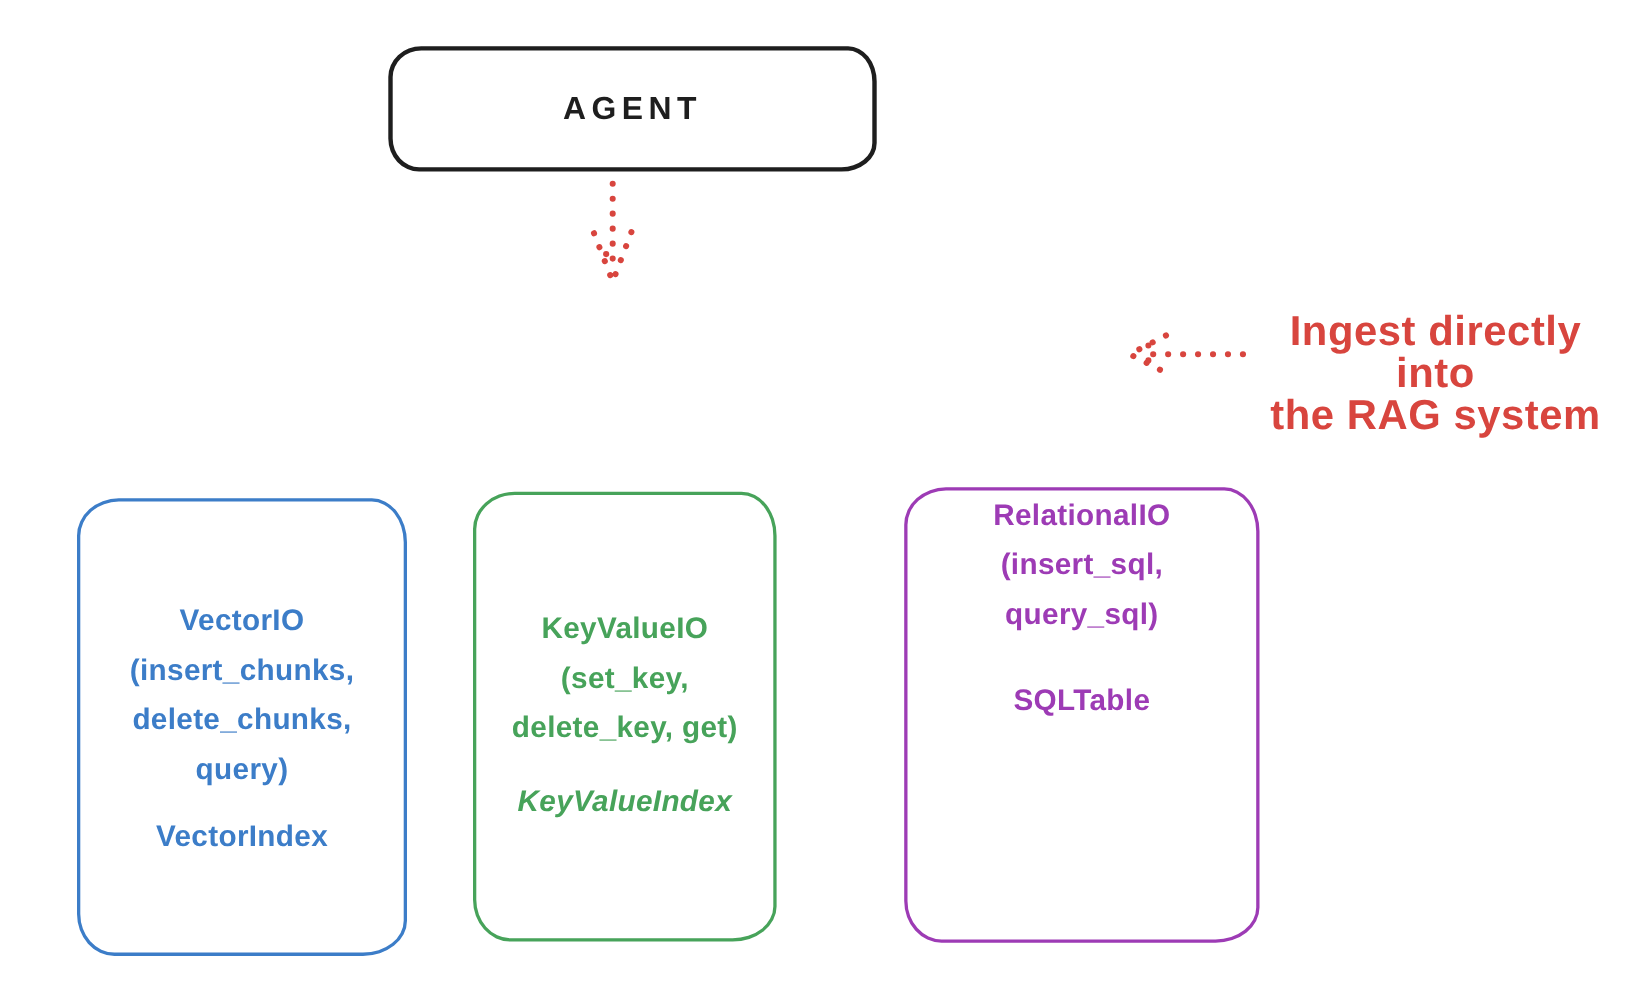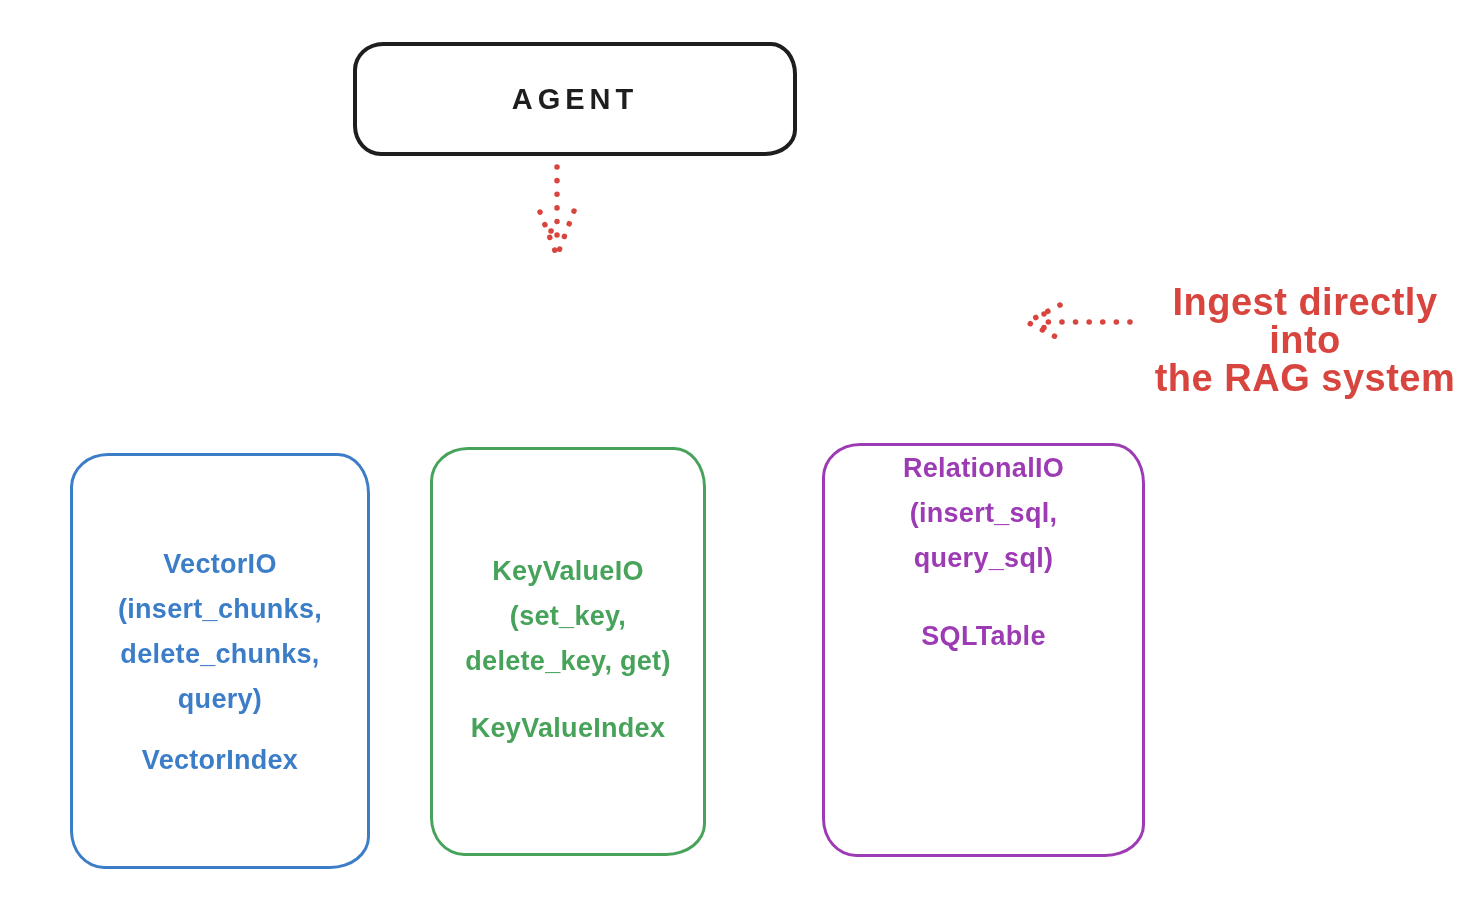--- a/index.html
+++ b/index.html
@@ -103,21 +103,21 @@
   .module.blue .module-index { margin-top: 16px; }
   .module.green {
     left: 430px;
     top: 447px;
     width: 276px;
     height: 409px;
     border-color: var(--green, #47a35a);
     color: var(--green, #47a35a);
     padding-top: 99px;
   }
-  .module.green .module-index { margin-top: 22px; }
+  .module.green .module-index { margin-top: 22px; font-style: italic; }
   .module.purple {
     left: 822px;
     top: 443px;
     width: 323px;
     height: 414px;
     border-color: var(--purple, #9d3bb5);
     color: var(--purple, #9d3bb5);
   }
   .module.purple .module-index { margin-top: 33px; }
 </style>

